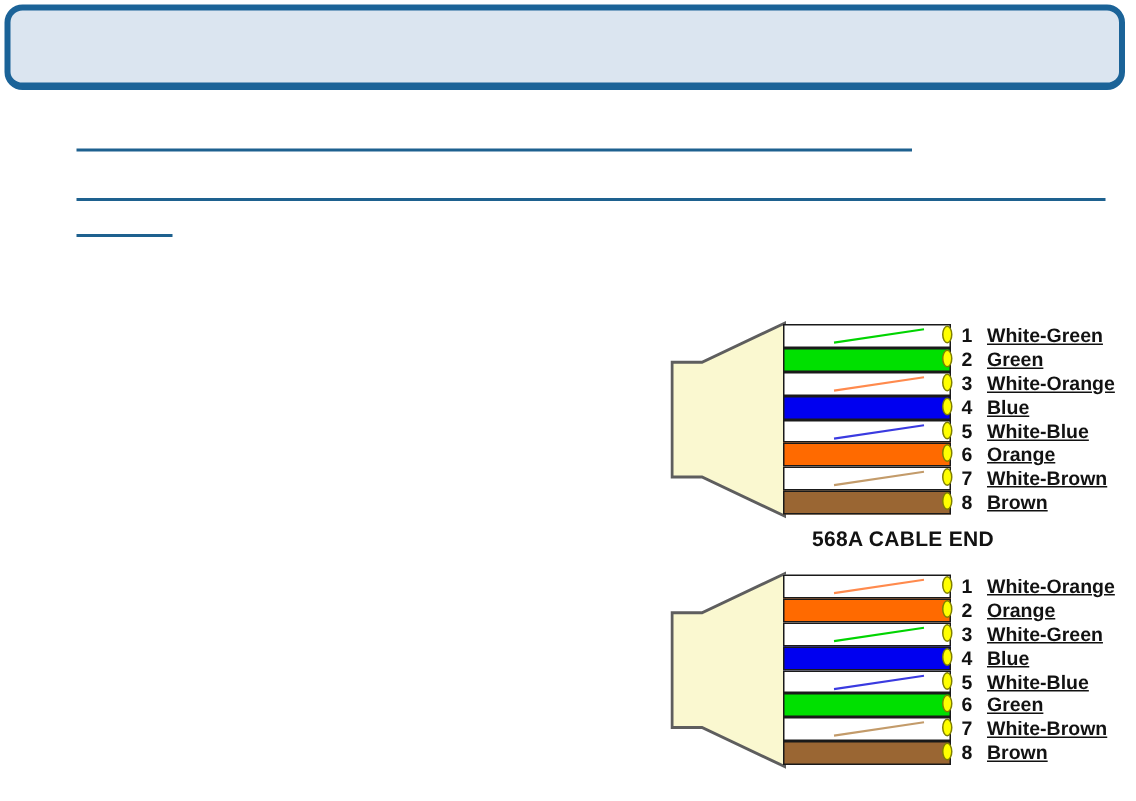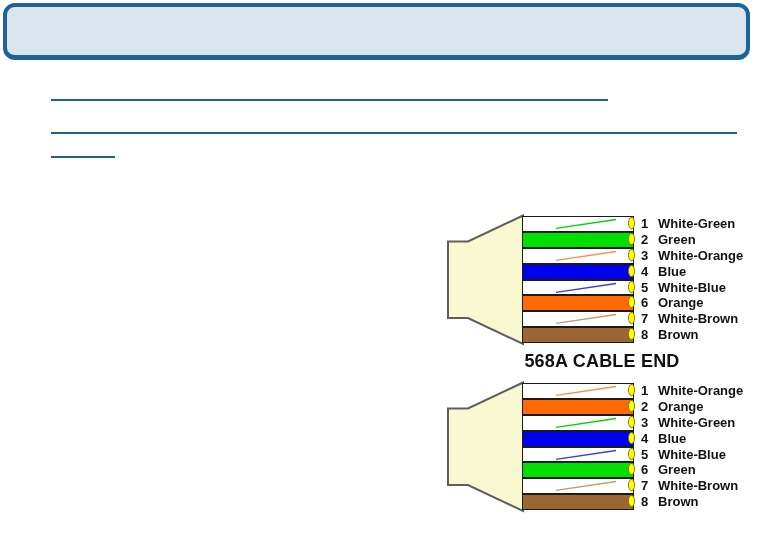--- a/index.html
+++ b/index.html
@@ -30,24 +30,24 @@
     position:absolute;left:75px;width:112px;top:0;bottom:0;
     box-sizing:border-box;border:1px solid #1a1a1a;background:#fff;overflow:hidden;
   }
   .band svg{display:block;width:100%;height:100%;}
   .pin{
     position:absolute;left:181px;top:1px;width:7px;height:12px;
     box-sizing:border-box;border:1px solid #7f7f00;border-radius:50%;
     background:var(--pin,#ffff00);
   }
   .num{position:absolute;left:194px;width:16px;}
-  .lbl{position:absolute;left:211px;white-space:nowrap;}
+  .lbl{position:absolute;left:211px;white-space:nowrap;text-decoration:underline;}
   .caption{
     position:absolute;left:0;top:141px;width:100%;text-align:center;
-    font-weight:700;font-size:18px;color:#121212;letter-spacing:0.2px;
+    font-weight:700;font-size:14px;color:#121212;letter-spacing:0.2px;
   }
 </style>
 </head>
 <body>
 
 <div class="page">
 
   <div class="callout"></div>
 
   <div class="rule rule1"></div>

